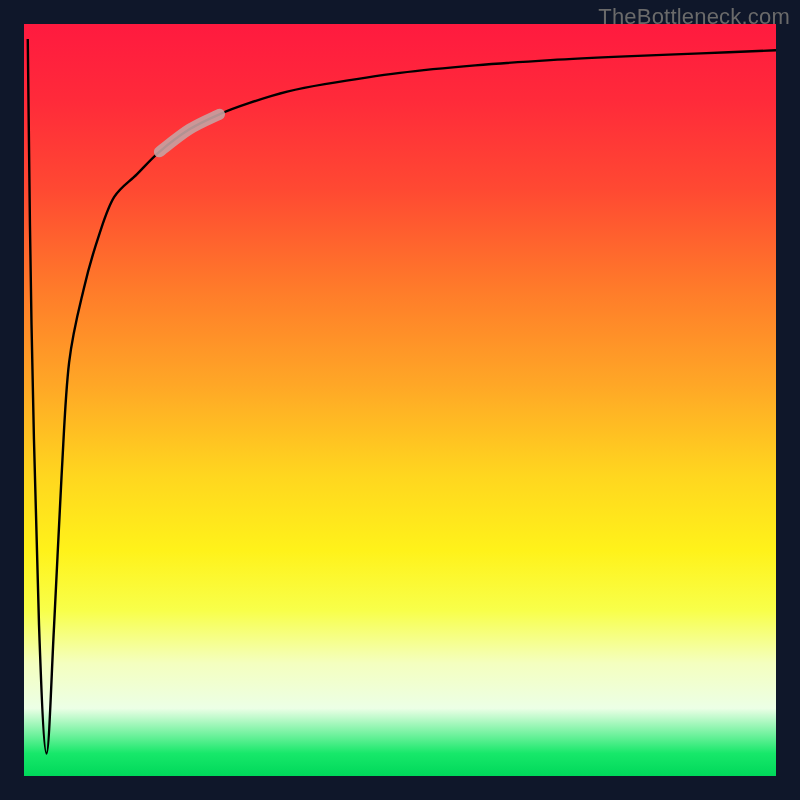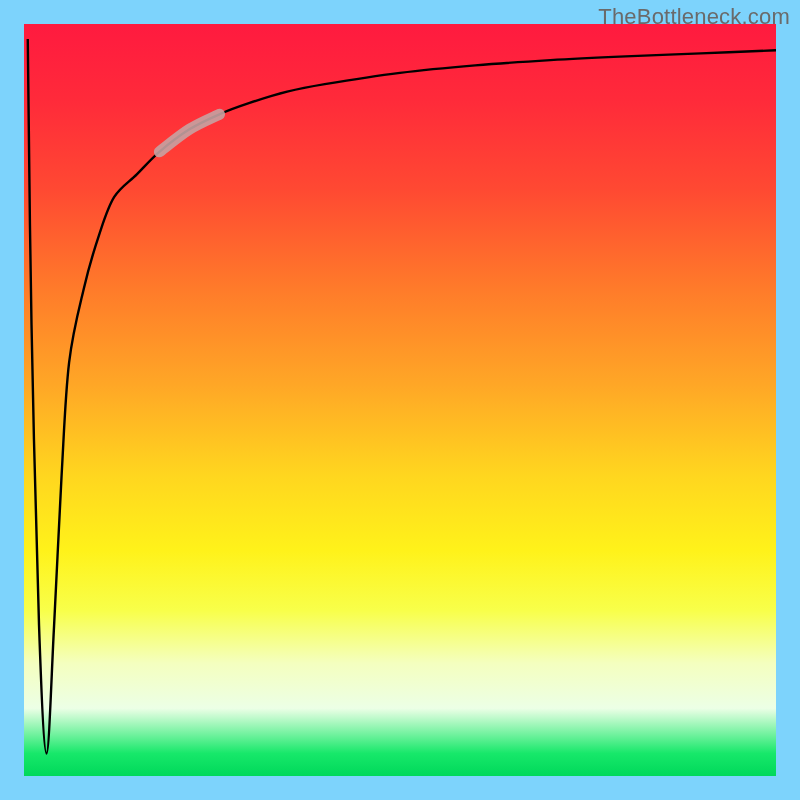--- a/index.html
+++ b/index.html
@@ -8,21 +8,21 @@
     width: 800px;
     height: 800px;
     background: #000;
     overflow: hidden;
     font-family: Arial, Helvetica, sans-serif;
   }
   .stage {
     position: relative;
     width: 800px;
     height: 800px;
-    background: #7dd3fc;
+    background: #0f172a;
   }
   .plot {
     position: absolute;
     left: 24px;
     top: 24px;
     width: 752px;
     height: 752px;
     background: linear-gradient(
       to bottom,
       #ff1a3f 0%,

